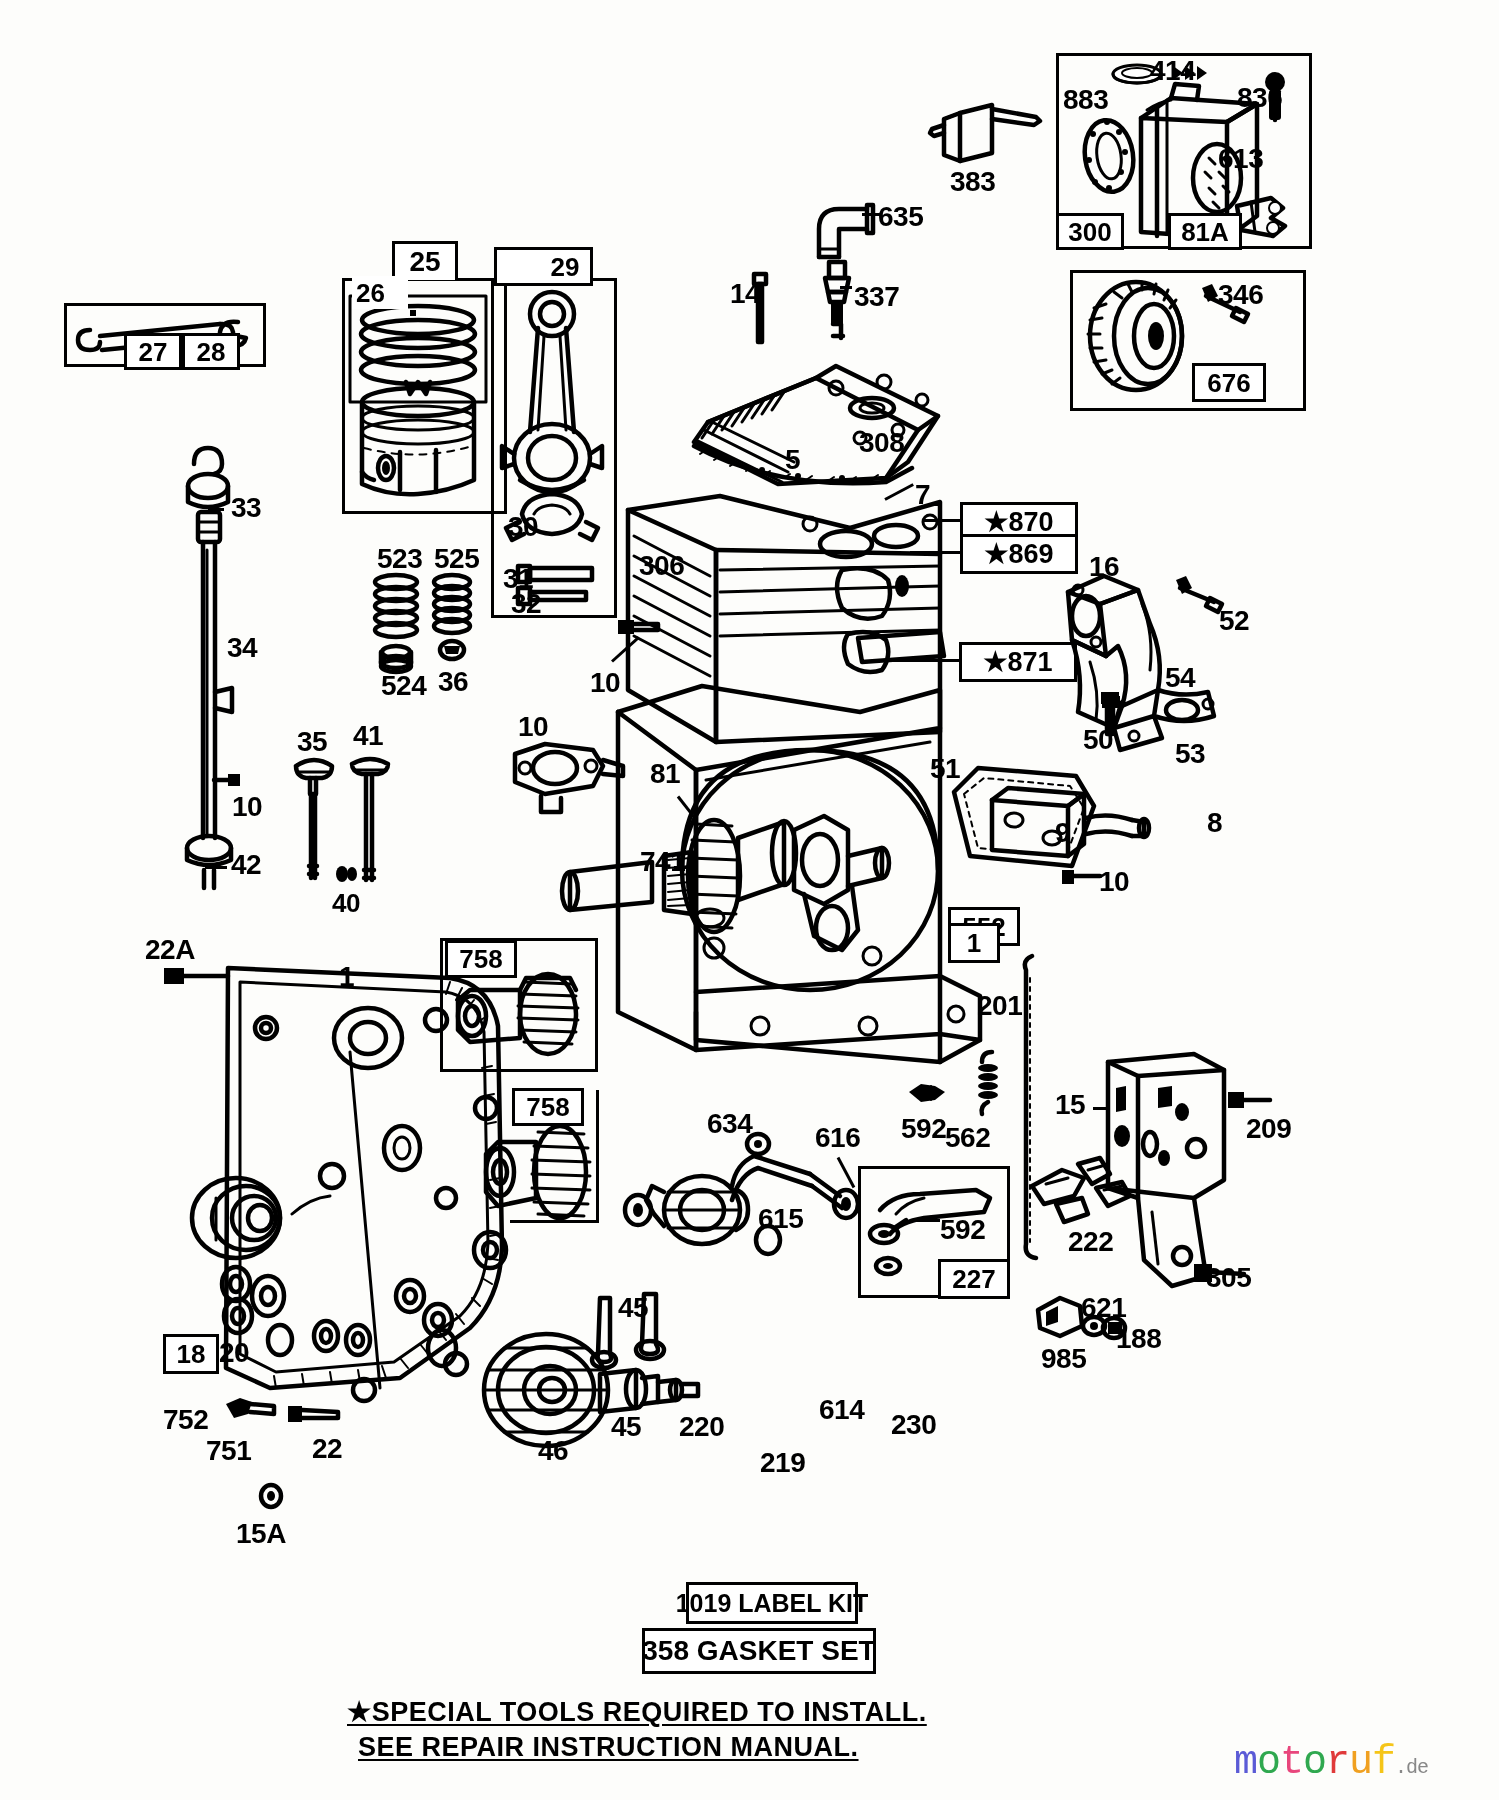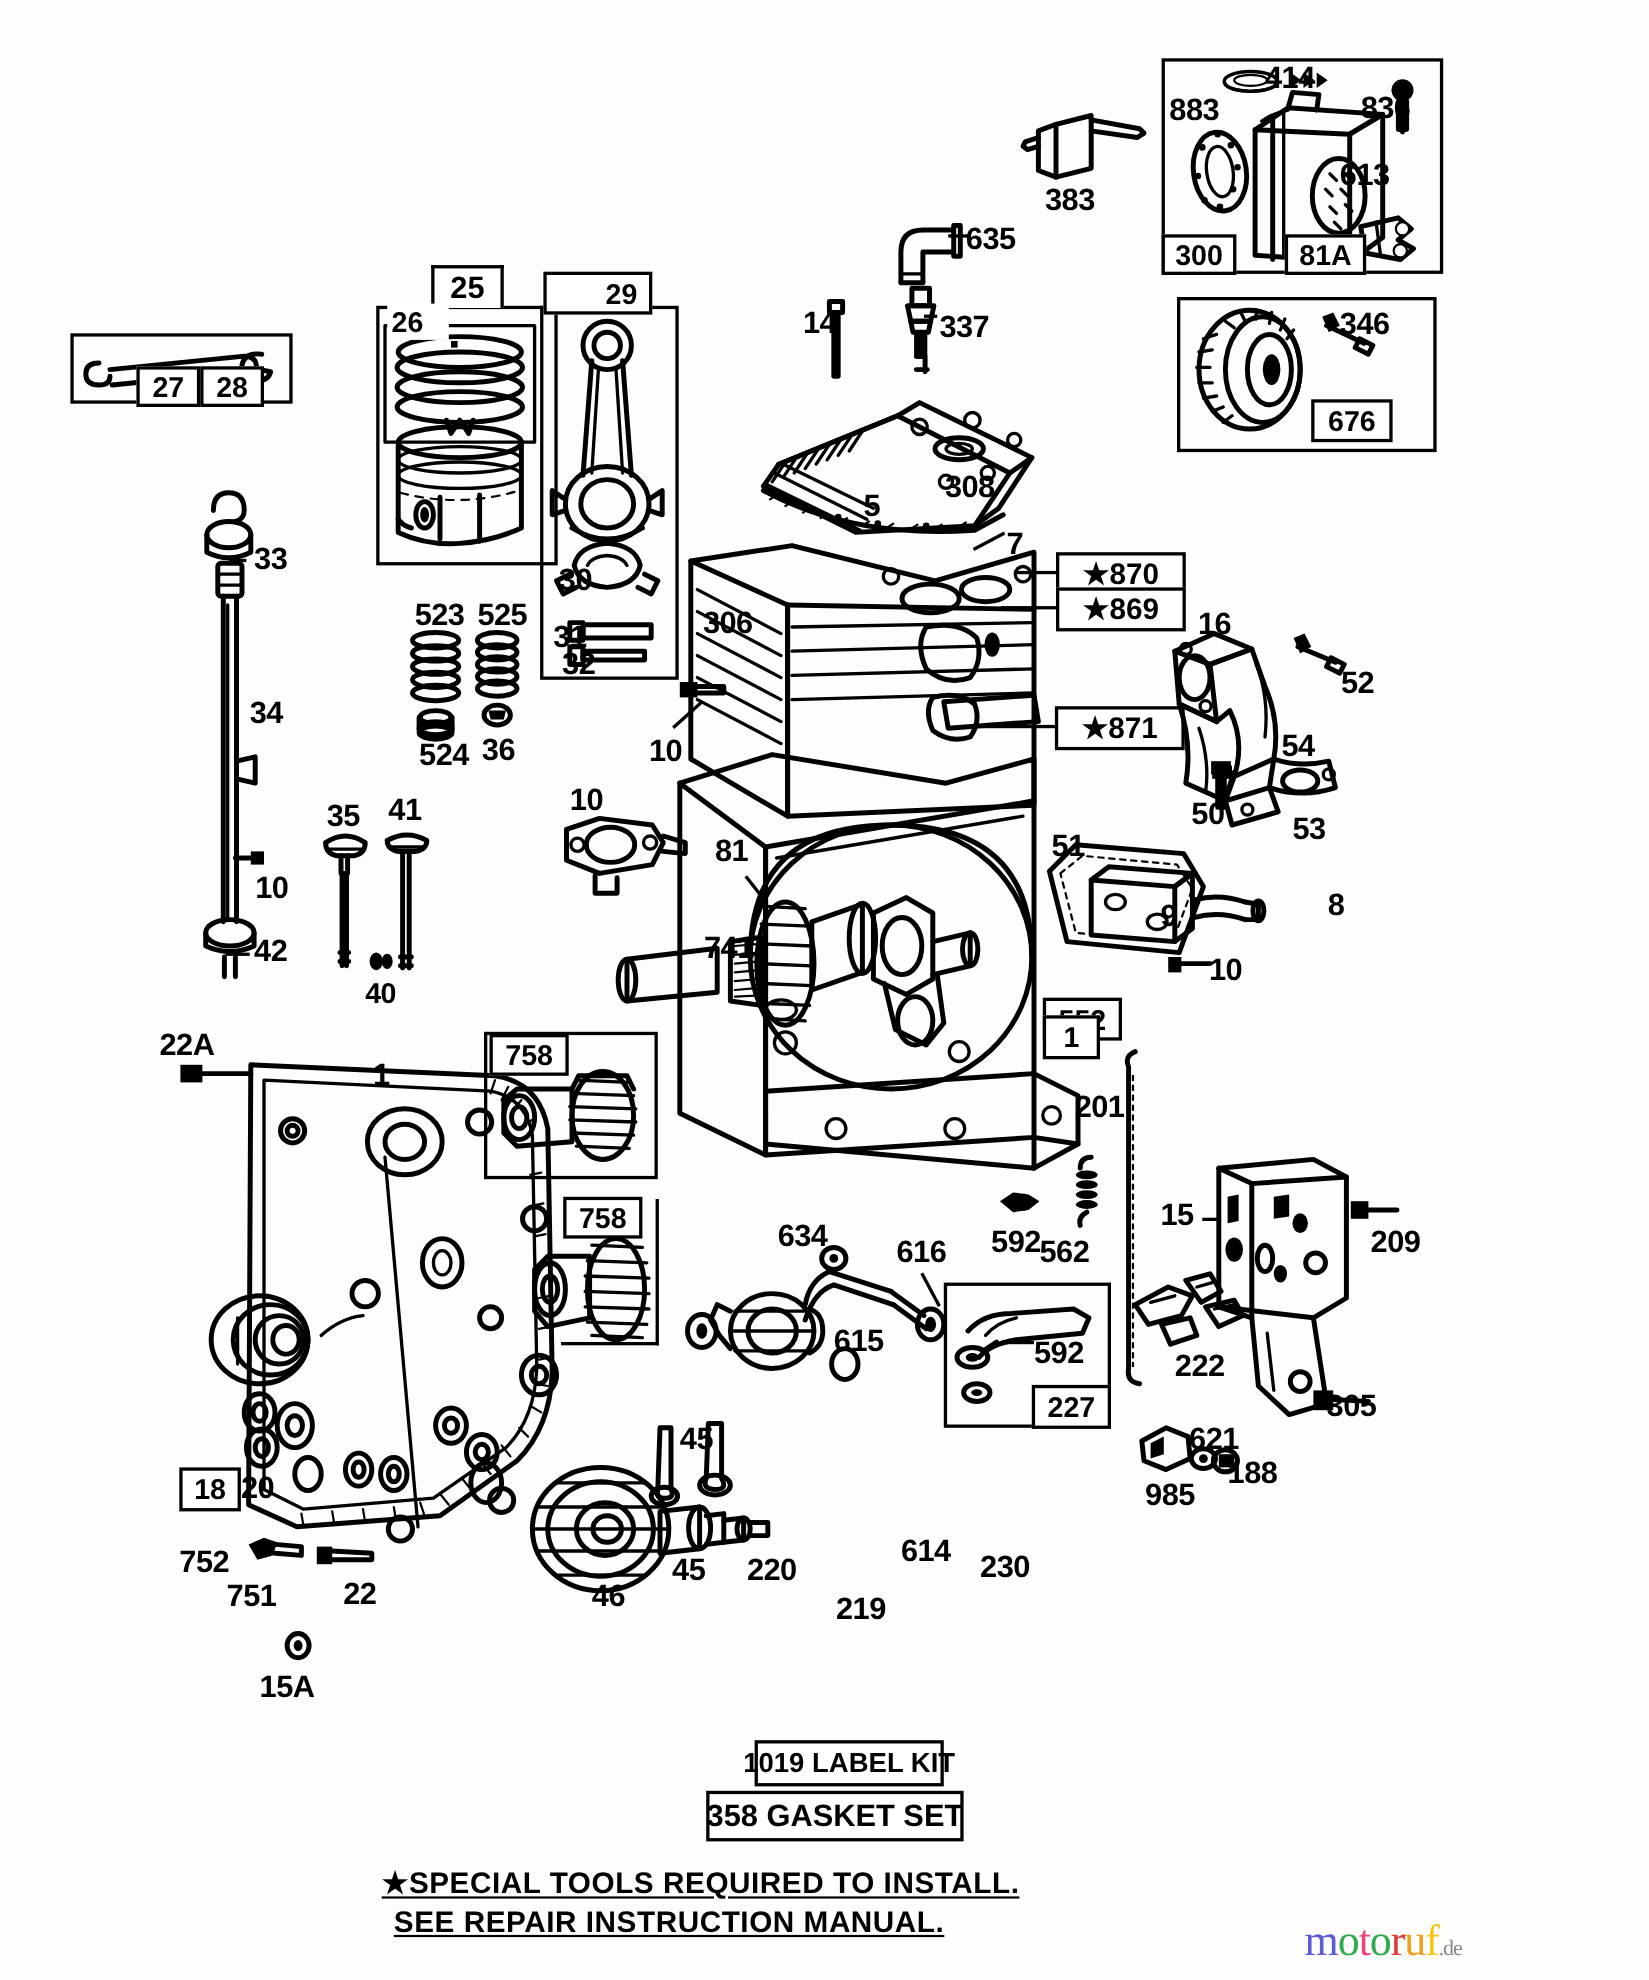--- a/index.html
+++ b/index.html
@@ -34,22 +34,22 @@
   .fl{fill:#000;}
   .wh{fill:#fff;stroke:#000;stroke-width:3;}
   .wh2{fill:#fff;stroke:#000;stroke-width:2;}
 
   
   .note{position:absolute;font-family:"Liberation Sans",sans-serif;font-weight:bold;
         font-size:27px;color:#000;text-decoration:underline;text-underline-offset:3px;
         letter-spacing:0.5px;white-space:nowrap;}
 
   
-  #wm{position:absolute;font-family:Liberation Serif, serif;font-size:40px;
-      letter-spacing:-1px;white-space:nowrap;}
+  #wm{position:absolute;font-family:Liberation Mono, monospace;font-size:40px;
+      letter-spacing:-1px;white-space:nowrap;margin-left:48px;}
   #wm .d{font-size:20px;color:#888;}
 </style>
 </head>
 <body>
 
 <div id="sheet">
 
   <div class="art" style="left:930px;top:95px;">
     <svg width="120" height="80" viewBox="0 0 120 80">
       <path class="st4" d="M30 18 L62 10 L62 58 L30 66 Z"></path>
@@ -510,21 +510,21 @@
 
       <path class="st4" d="M138 60 Q160 54 184 62"></path>
       <path class="st4" d="M138 76 Q160 70 184 78"></path>
       <path class="st4" d="M184 62 L196 64 L196 78 L184 78"></path>
       <ellipse class="st4" cx="196" cy="70" rx="5" ry="9"></ellipse>
 
       <path class="st4" d="M122 118 L152 118"></path>
       <path class="fl" d="M114 112 L126 112 L126 126 L114 126 Z"></path>
     </svg>
   </div>
-  <div class="cal s28" style="left:930px;top:755px;margin-left:26px;">51</div>
+  <div class="cal s28" style="left:930px;top:755px;">51</div>
   <div class="cal s28" style="left:1055px;top:819px;">9</div>
   <div class="cal s28" style="left:1207px;top:809px;">8</div>
   <div class="cal s28" style="left:1099px;top:868px;">10</div>
 
   <div class="boxlbl" style="left:948px;top:907px;width:66px;height:33px;font-size:26px;">552</div>
   <div class="boxlbl" style="left:948px;top:923px;width:46px;height:34px;font-size:26px;">1</div>
 
   <div class="art" style="left:1010px;top:948px;">
     <svg width="40" height="320" viewBox="0 0 40 320">
       <path class="st4" d="M22 8 Q12 12 16 22 L16 296 Q14 308 26 310"></path>

